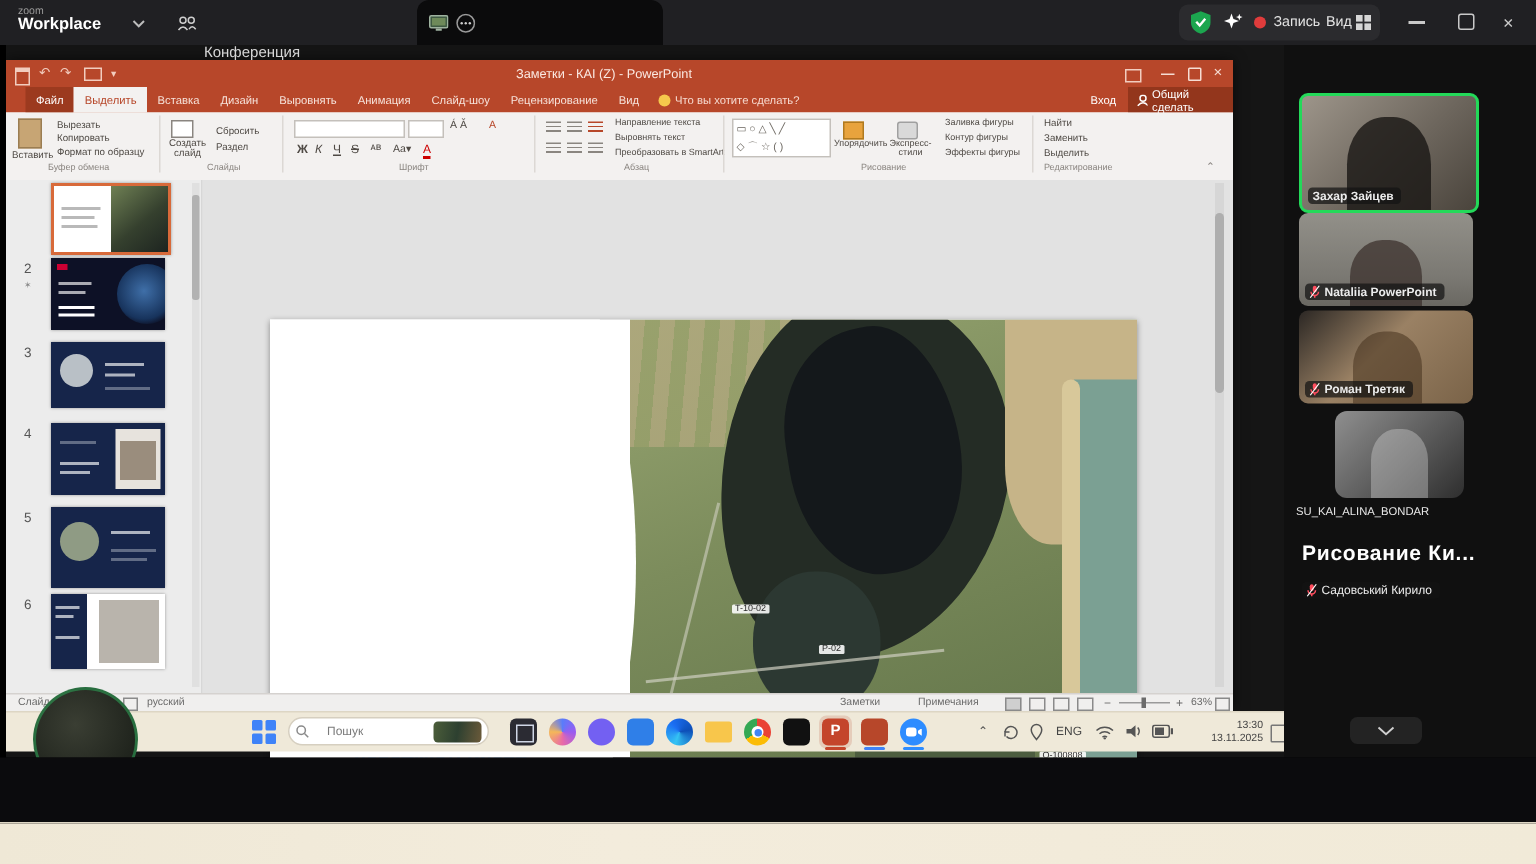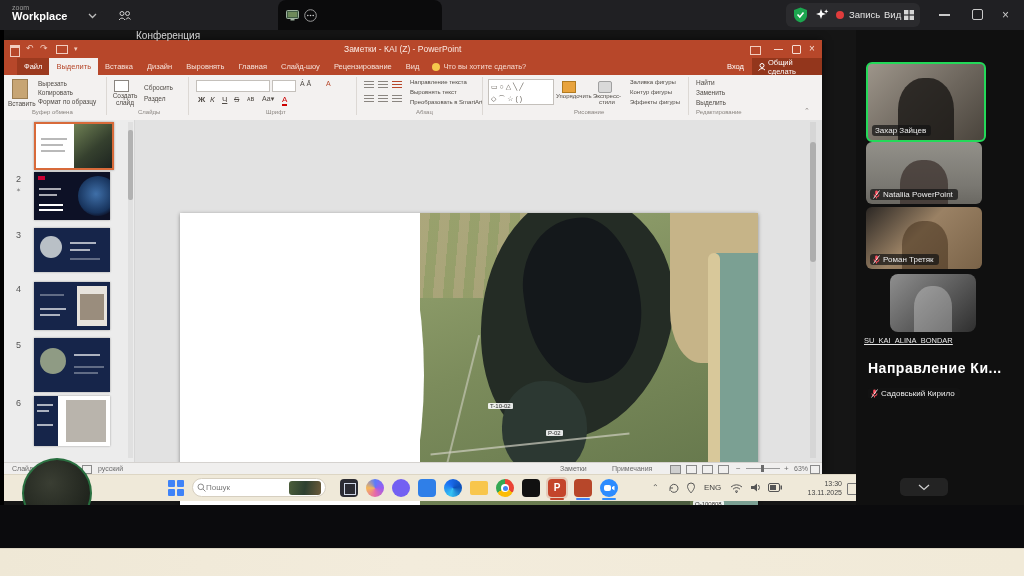--- a/index.html
+++ b/index.html
@@ -35,21 +35,21 @@
   .tline{position:absolute;height:2px;background:rgba(255,255,255,.65);}
   .gline{position:absolute;height:2px;background:#b9b9b9;}
   
   #slide{left:176px;top:93px;width:578px;height:325px;background:#fff;box-shadow:0 1px 4px rgba(0,0,0,.4);overflow:hidden;}
   .stitle{font-size:27px;color:#2b2b2b;letter-spacing:.5px;}
   .stitle2{font-size:27px;color:#2e75b6;font-weight:bold;}
   .sbody{font-size:13.5px;color:#2e75b6;line-height:18px;font-weight:bold;}
   .marker{position:absolute;background:rgba(255,255,255,.88);color:#2a2a2a;font-size:6px;padding:0 2px;border-radius:1px;}
   
   #panel{left:856px;top:30px;width:168px;height:475px;background:#101010;z-index:2;}
-  .tile{position:absolute;border-radius:6px;overflow:hidden;}
+  .tile{position:absolute;border-radius:6px;overflow:hidden;font-weight:bold;}
   .nlabel{position:absolute;left:4px;bottom:4px;background:rgba(20,20,20,.72);border-radius:3px;
           padding:1px 5px 1px 3px;color:#ececec;font-size:8px;display:flex;align-items:center;gap:3px;}
   
   #ztb{left:0;top:505px;width:1024px;height:43px;background:#0b0b0d;z-index:5;}
   
   #wtb{left:0;top:548px;width:1024px;height:28px;background:linear-gradient(90deg,#efe8d6,#f3ecdc 40%,#f1ead8);z-index:6;border-top:1px solid #ddd6c4;}
   .strip{left:0;top:543px;width:1024px;height:5px;z-index:4;position:absolute;
          background:linear-gradient(90deg,#c9dde8 0%,#dfe6e2 30%,#e9e2cf 48%,#b5452b 52%,#a8402a 74%,#efe7d4 76%,#efe7d4 100%);}
 </style>
 </head>
@@ -126,21 +126,21 @@
         <div class="r" style="left:788px;top:5px;width:7px;height:7px;border:1.2px solid #f6ddd3;border-radius:1px;"></div>
         <span class="tx" style="left:805px;top:3px;color:#f6ddd3;font-size:10px;">×</span>
       </div>
 
       <div id="ppt-tabs" class="r flex">
         <div class="ptab" style="background:#9c3a1f;color:#fff;margin-left:13px;">Файл</div>
         <div class="ptab on">Выделить</div>
         <div class="ptab">Вставка</div>
         <div class="ptab">Дизайн</div>
         <div class="ptab">Выровнять</div>
-        <div class="ptab">Главная</div>
+        <div class="ptab">Анимация</div>
         <div class="ptab">Слайд-шоу</div>
         <div class="ptab">Рецензирование</div>
         <div class="ptab">Вид</div>
         <span style="width:8px;height:8px;border-radius:50%;background:#f5c84c;margin:0 3px 0 6px;"></span>
         <span style="color:#f6d9cf;font-size:7.5px;">Что вы хотите сделать?</span>
         <span class="tx" style="left:723px;top:4px;color:#fff;font-size:7.5px;">Вход</span>
         <div class="r flex" style="left:748px;top:0;height:17px;background:#93361c;padding:0 6px;gap:3px;">
           <svg width="8" height="8">
               <circle cx="4" cy="2.5" r="2" fill="none" stroke="#fff"></circle>
               <path d="M0.5 7.5 q3.5 -4 7 0" fill="none" stroke="#fff"></path>
@@ -326,21 +326,21 @@
       </div>
     </div>
 
     <div class="r" style="left:0;top:444px;width:852px;height:26px;background:#efe9d9;border-top:1px solid #ddd6c4;">
       <svg class="r" style="left:164px;top:5px;" width="16" height="16">
           <rect x="0" y="0" width="7" height="7" rx="1" fill="#3f83f8"></rect>
           <rect x="9" y="0" width="7" height="7" rx="1" fill="#3f83f8"></rect>
           <rect x="0" y="9" width="7" height="7" rx="1" fill="#3f83f8"></rect>
           <rect x="9" y="9" width="7" height="7" rx="1" fill="#3f83f8"></rect>
         </svg>
-      <div class="r flex" style="left:188px;top:3px;width:134px;height:19px;background:#fff;border:1px solid #d6cfc0;border-radius:10px;padding:0 4px;box-sizing:border-box;gap:0;">
+      <div class="r flex" style="left:188px;top:3px;width:134px;height:19px;background:#fff;border:1px solid #d6cfc0;border-radius:10px;padding:0 4px;box-sizing:border-box;gap:12px;">
         <svg width="9" height="9">
             <circle cx="3.8" cy="3.8" r="2.8" fill="none" stroke="#8a8a8a"></circle>
             <line x1="6" y1="6" x2="8.5" y2="8.5" stroke="#8a8a8a"></line>
           </svg>
         <span style="font-size:8px;color:#7a7a7a;flex:1;">Пошук</span>
         <div style="width:32px;height:14px;border-radius:3px;background:linear-gradient(100deg,#4c5e3a,#2d4030 50%,#6b5a3a);"></div>
       </div>
 
       <div class="r" style="left:336px;top:4px;width:18px;height:18px;border-radius:4px;background:#2b2b33;">
           <div style="position:absolute;left:4px;top:4px;width:10px;height:10px;border:1px solid #cfd6e6;"></div>
@@ -426,22 +426,22 @@
             <path d="M1 4.5 a2.5 2.5 0 0 0 5 0" fill="none" stroke="#ff4d5e"></path>
             <line x1="3.5" y1="7" x2="3.5" y2="8.5" stroke="#ff4d5e"></line>
             <line x1="0.5" y1="8.5" x2="6.5" y2="0.5" stroke="#fff" stroke-width=".8"></line>
           </svg>
         <span>Роман Третяк</span>
       </div>
     </div>
     <div class="tile" style="left:34px;top:244px;width:86px;height:58px;border-radius:8px;background:linear-gradient(135deg,#8f8f8f,#5a5a5a 55%,#2e2e2e);">
       <div class="r" style="left:24px;top:12px;width:38px;height:46px;border-radius:45% 45% 0 0;background:rgba(225,225,225,.35);"></div>
     </div>
-    <span class="tx" style="left:8px;top:306px;font-size:7.5px;color:#e8e8e8;text-decoration:underline;">SU_KAI_ALINA_BONDAR</span>
-    <span class="tx" style="left:12px;top:330px;font-size:14px;font-weight:bold;color:#fff;letter-spacing:.5px;">Направление  Ки...</span>
+    <span class="tx" style="left:8px;top:306px;font-size:7.5px;color:#e8e8e8;">SU_KAI_ALINA_BONDAR</span>
+    <span class="tx" style="left:12px;top:330px;font-size:14px;font-weight:bold;color:#fff;letter-spacing:.5px;">Рисование  Ки...</span>
     <div class="nlabel" style="left:12px;top:358px;bottom:auto;position:absolute;">
       <svg width="7" height="9">
           <rect x="2.2" y="0.5" width="2.6" height="4.5" rx="1.3" fill="#ff4d5e"></rect>
           <path d="M1 4.5 a2.5 2.5 0 0 0 5 0" fill="none" stroke="#ff4d5e"></path>
           <line x1="3.5" y1="7" x2="3.5" y2="8.5" stroke="#ff4d5e"></line>
           <line x1="0.5" y1="8.5" x2="6.5" y2="0.5" stroke="#fff" stroke-width=".8"></line>
         </svg>
       <span>Садовський Кирило</span>
     </div>
     <div class="r flex" style="left:44px;top:448px;width:48px;height:18px;border-radius:5px;background:#232323;justify-content:center;">

